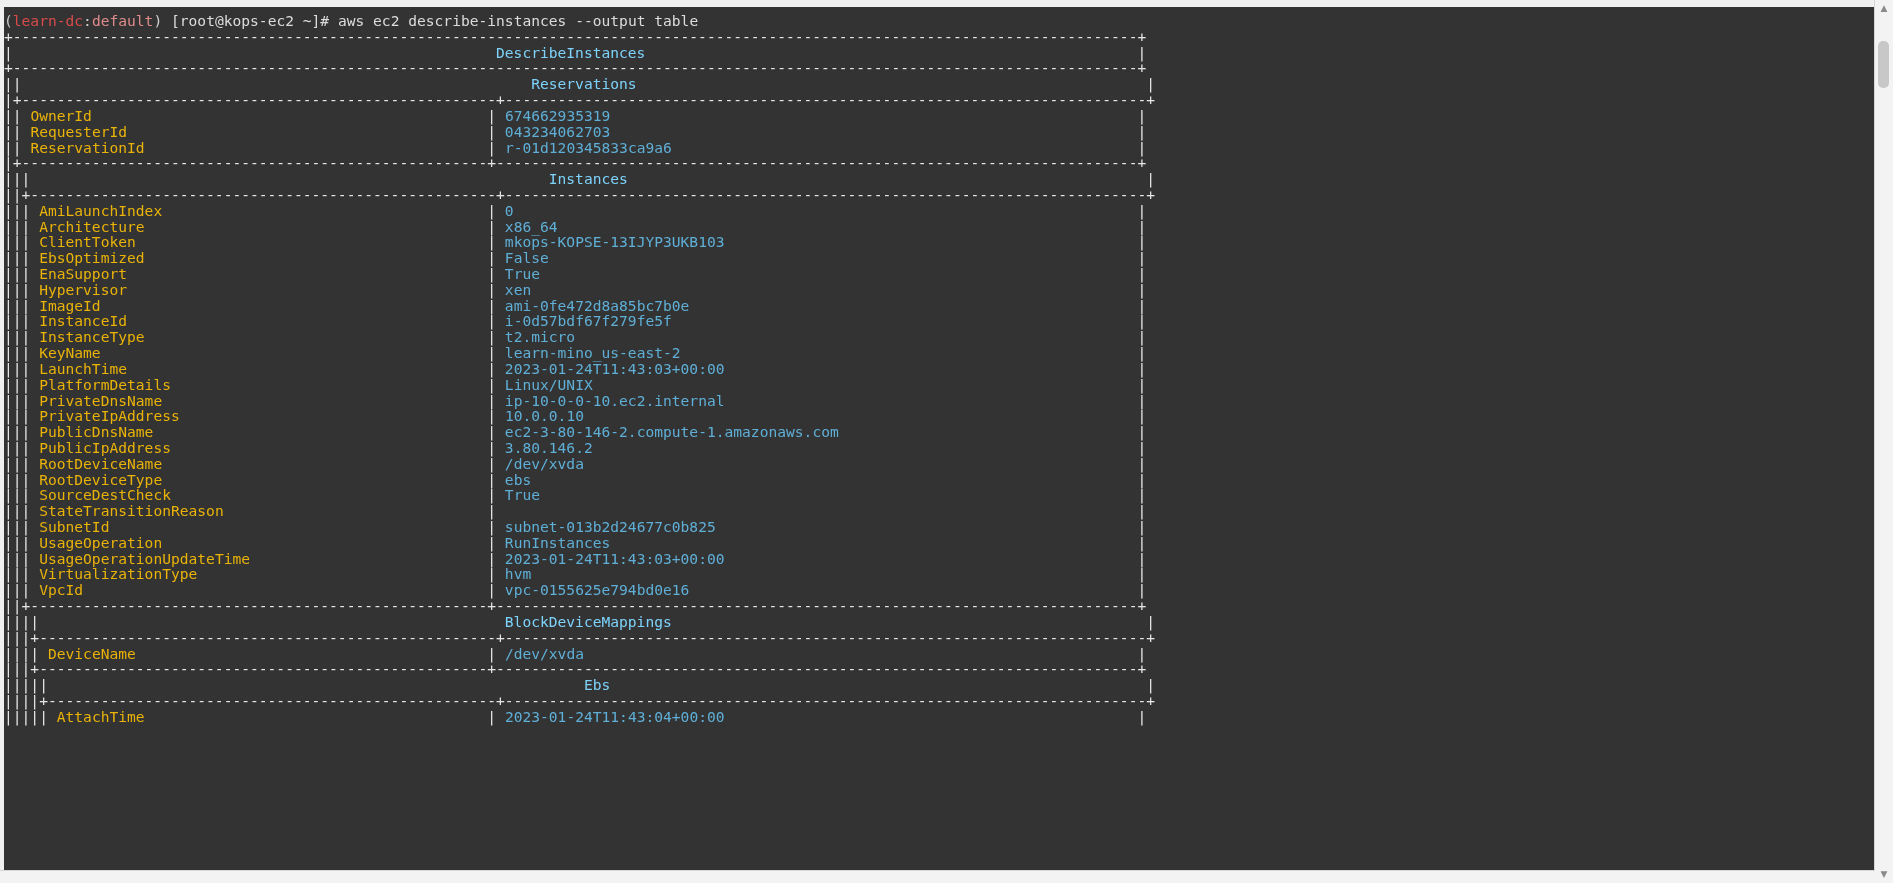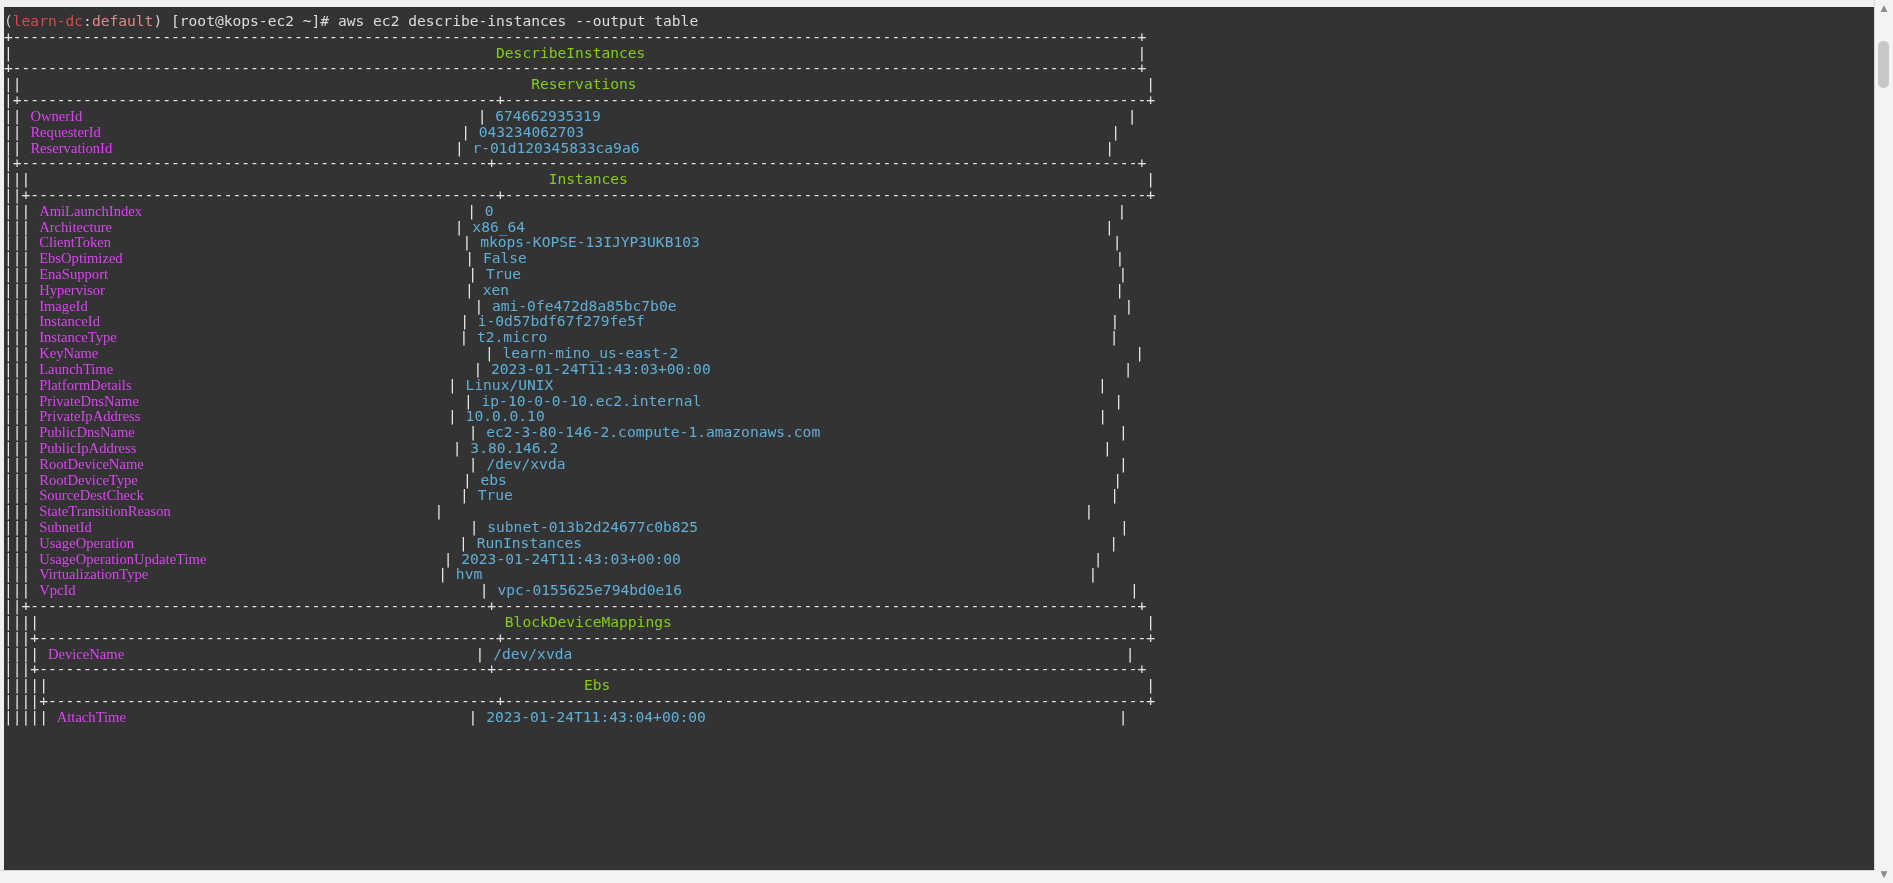--- a/index.html
+++ b/index.html
@@ -56,22 +56,22 @@
     white-space: pre;
     font-family: "DejaVu Sans Mono", "Liberation Mono", monospace;
   }
   .paren { color: #cfcfcf; }
   .venv  { color: #d94b4b; }
   .colon { color: #cfcfcf; }
   .profile { color: #e08b8b; }
   .userhost { color: #dcdcdc; }
   .cmd { color: #dcdcdc; }
   .border { color: #e6e6e6; }
-  .hdr { color: #84cc16; }
-  .key { color: #d946ef; font-family: Liberation Serif, serif; }
+  .hdr { color: #7dd3fc; }
+  .key { color: #eab308; }
   .val { color: #5fafd7; text-align: right; }
 
   
   .scrollbar {
     position: absolute;
     right: 0;
     top: 0;
     width: 18px;
     height: 883px;
     background: #f3f3f3;

